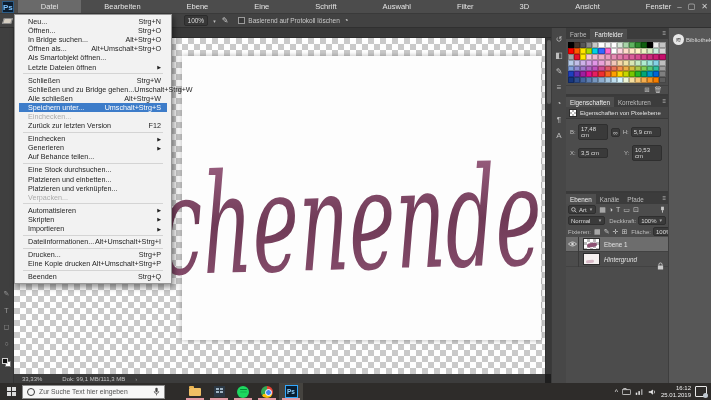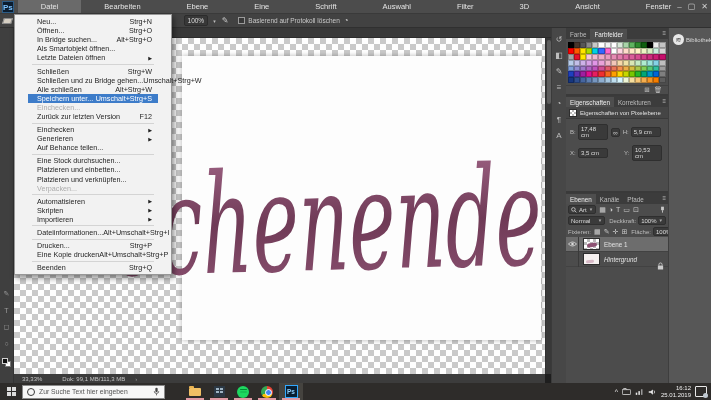--- a/index.html
+++ b/index.html
@@ -84,21 +84,21 @@
   .lthumb { width:17px; height:12px; margin:0 4px; border:1px solid #2d2d2d; position:relative; }
   .lthumb.checker { background:conic-gradient(#bbb 25%, #fff 0 50%, #bbb 0 75%, #fff 0); background-size:6px 6px; }
   .lthumb .mark { position:absolute; left:3px; top:4px; width:10px; height:4px; background:#8d5273; border-radius:2px; transform:rotate(-8deg); }
   .lthumb.paper { background:#f6f1f0; }
   .lthumb.paper .mark { left:2px; top:6px; width:8px; height:3px; background:#d8b9c6; }
   .lname { color:#e2e2e2; font-size:6.3px; }
   .lname.italic { font-style:italic; }
   .llock { position:absolute; right:4px; top:4px; }
 
   
-  #file-menu { left:14px; top:14px; width:158px; background:#f2f2f2; border:1px solid #979797; box-shadow:2px 3px 6px rgba(0,0,0,.45); z-index:40; padding:2px 13px; }
+  #file-menu { left:14px; top:14px; width:158px; background:#f2f2f2; border:1px solid #979797; box-shadow:2px 3px 6px rgba(0,0,0,.45); z-index:40; padding:2px 4px; }
   .mi { height:9.1px; display:flex; align-items:center; font-size:7.2px; color:#1e1e1e; padding:0 6px 0 9px; }
   .mi .lbl { flex:1; white-space:nowrap; }
   .mi .sc { color:#1e1e1e; white-space:nowrap; }
   .mi.dis .lbl, .mi.dis .sc { color:#ababab; }
   .mi.hl { background:#3d7cc9; }
   .mi.hl .lbl, .mi.hl .sc { color:#fff; }
   .mi .sub { font-size:5px; margin-left:4px; }
   .msep { height:1px; background:#d4d4d4; margin:1.5px 4px; }
 
   
@@ -463,20 +463,24 @@
     </div>
     <div class="mi">
       <span class="lbl">Öffnen...</span>
       <span class="sc">Strg+O</span>
     </div>
     <div class="mi">
       <span class="lbl">In Bridge suchen...</span>
       <span class="sc">Alt+Strg+O</span>
     </div>
     <div class="mi">
+      <span class="lbl">Öffnen als...</span>
+      <span class="sc">Alt+Umschalt+Strg+O</span>
+    </div>
+    <div class="mi">
       <span class="lbl">Als Smartobjekt öffnen...</span>
     </div>
     <div class="mi">
       <span class="lbl">Letzte Dateien öffnen</span>
       <span class="sub">▶</span>
     </div>
     <div class="msep"></div>
     <div class="mi">
       <span class="lbl">Schließen</span>
       <span class="sc">Strg+W</span>

